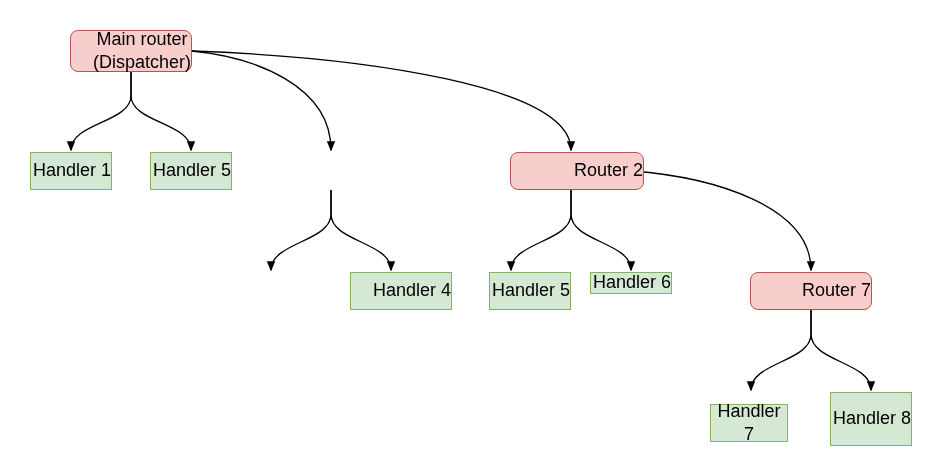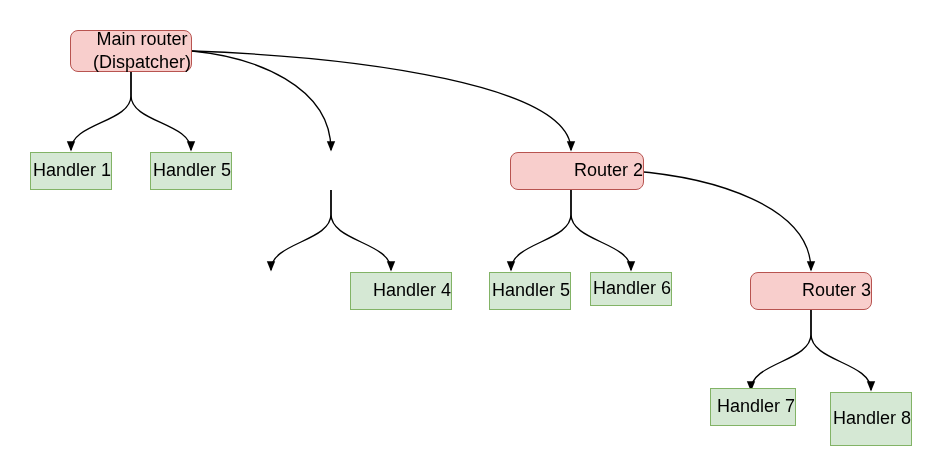--- a/index.html
+++ b/index.html
@@ -79,25 +79,25 @@
     </div>
     <div class="node router" style="left: 510px; top: 152px; width: 134px; height: 38px;">
       <span>Router 2</span>
     </div>
     <div class="node handler" style="left: 350px; top: 272px; width: 102px; height: 38px;">
       <span>Handler 4</span>
     </div>
     <div class="node handler" style="left: 470px; top: 272px; width: 82px; height: 38px; margin-left: 19px;">
       <span>Handler 5</span>
     </div>
-    <div class="node handler" style="left: 590px; top: 272px; width: 82px; height: 34px;">
+    <div class="node handler" style="left: 590px; top: 272px; width: 82px; height: 22px;">
       <span>Handler 6</span>
     </div>
     <div class="node router" style="left: 750px; top: 272px; width: 122px; height: 38px;">
-      <span>Router 3</span>
+      <span>Router 7</span>
     </div>
-    <div class="node handler" style="left: 710px; top: 388px; width: 86px; height: 38px;">
+    <div class="node handler" style="left: 710px; top: 404px; width: 78px; height: 38px;">
       <span>Handler 7</span>
     </div>
     <div class="node handler" style="left: 830px; top: 392px; width: 82px; height: 54px;">
       <span>Handler 8</span>
     </div>
   </div>
 
 </body></html>

